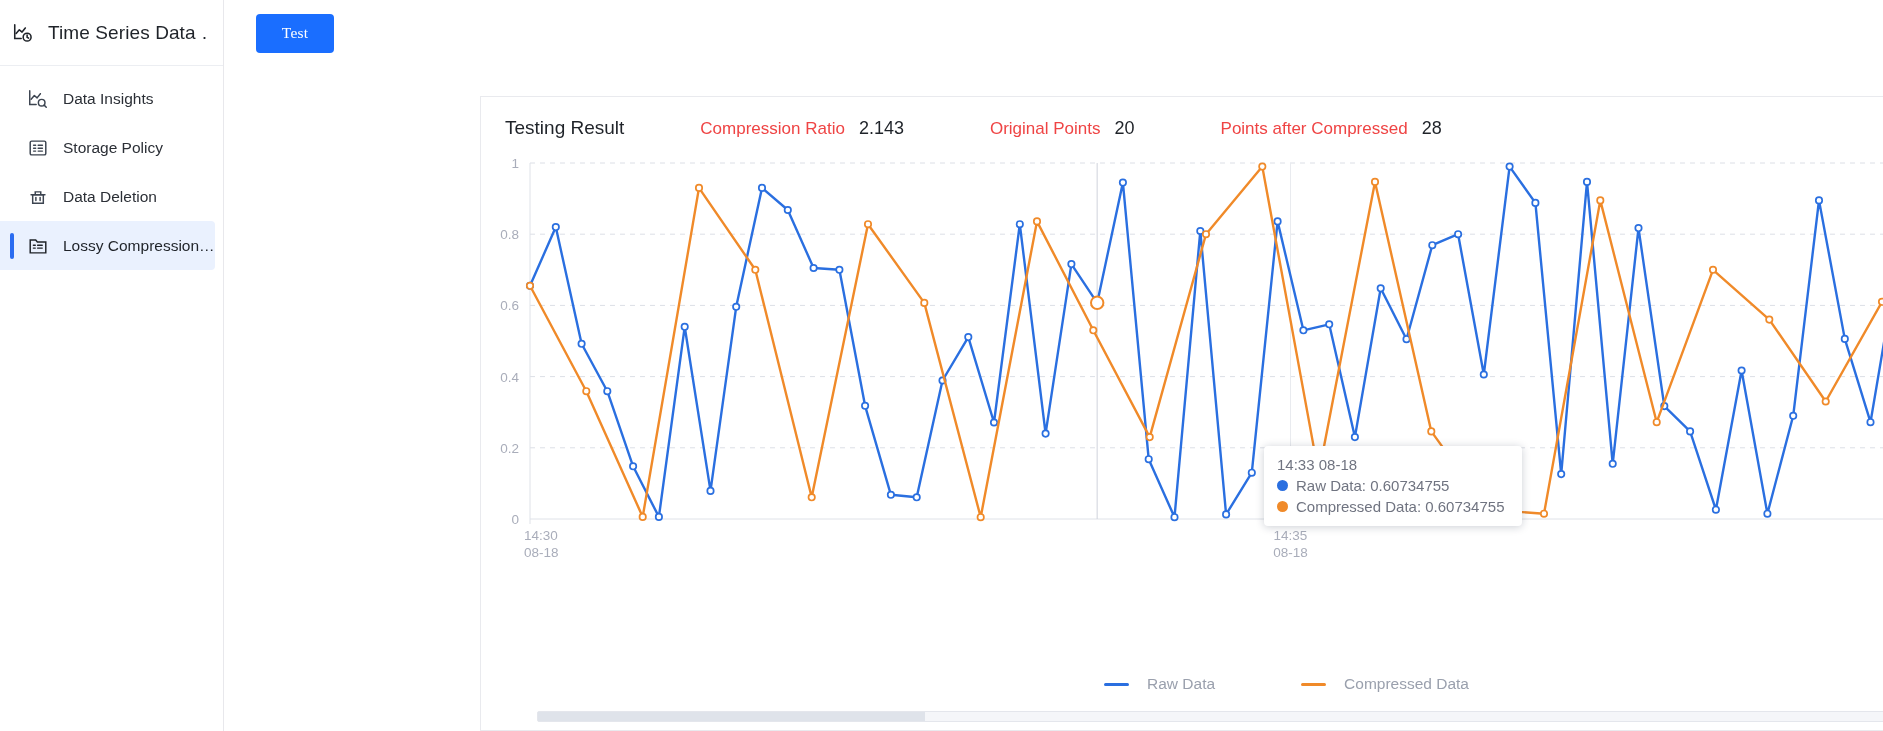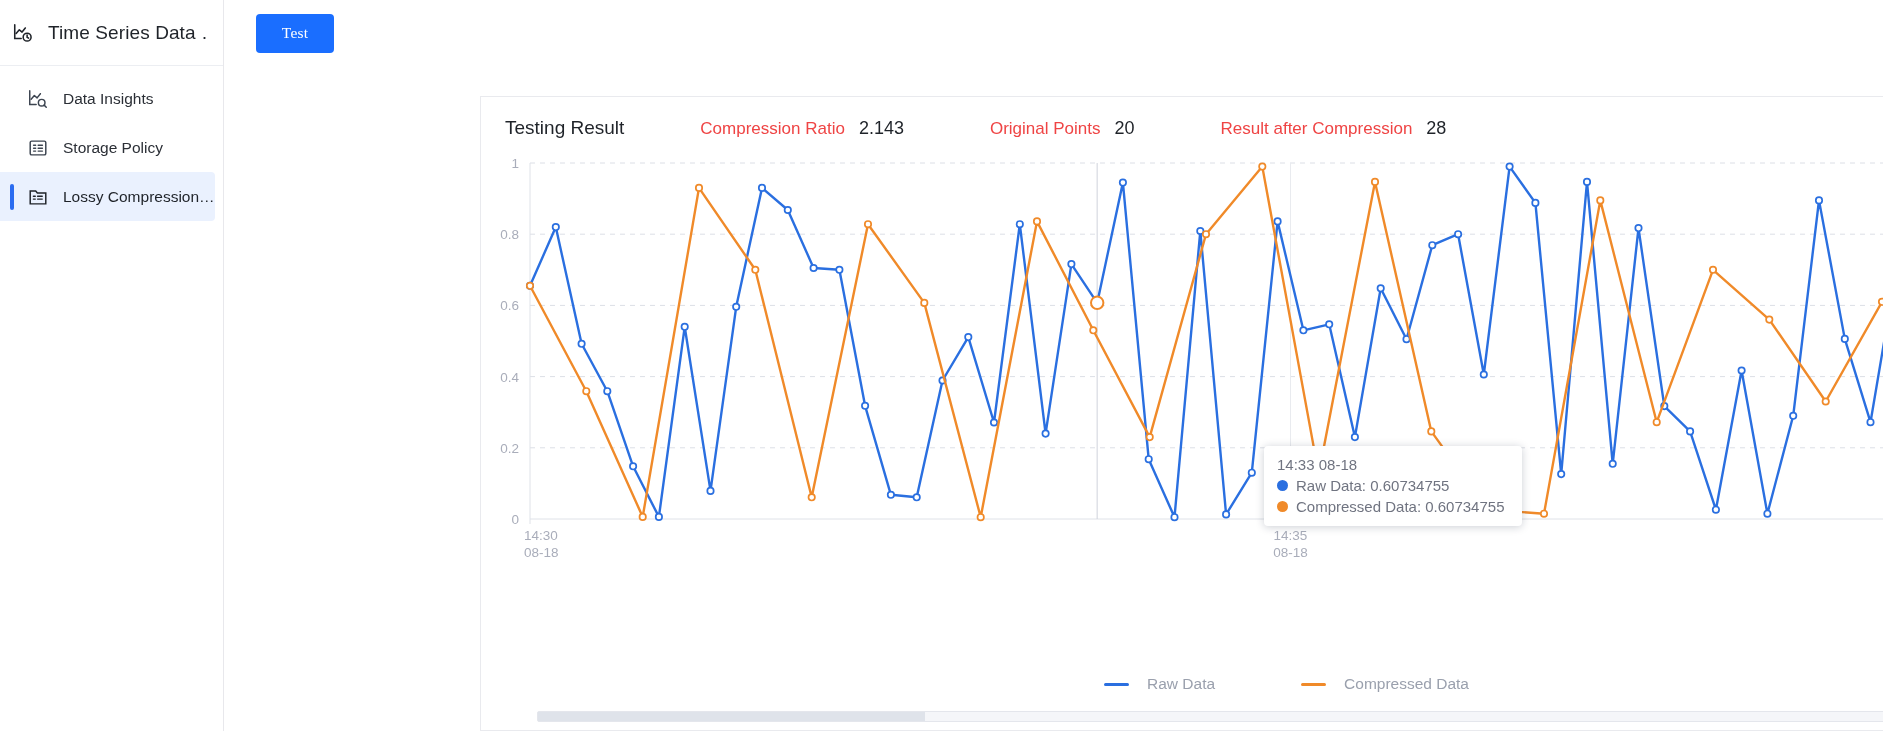--- a/index.html
+++ b/index.html
@@ -138,20 +138,29 @@
 
       <div class="nav-item">
         <svg class="nav-icon" viewBox="0 0 24 24" fill="none" stroke="#3c4450" stroke-width="1.6">
           <rect x="3.5" y="4.5" width="17" height="15" rx="1.6"></rect>
           <path d="M7.2 9h2.2M7.2 12.2h2.2M7.2 15.4h2.2" stroke-linecap="round"></path>
           <path d="M12.2 9h4.6M12.2 12.2h4.6M12.2 15.4h4.6" stroke-linecap="round"></path>
         </svg>
         <span>Storage Policy</span>
       </div>
 
+      <div class="nav-item">
+        <svg class="nav-icon" viewBox="0 0 24 24" fill="none" stroke="#3c4450" stroke-width="1.6">
+          <path d="M6.2 9.5h11.6v9.2H6.2z"></path>
+          <path d="M4.4 9.5h15.2" stroke-linecap="round"></path>
+          <path d="M9 9.5V6.4h6v3.1"></path>
+          <path d="M9.7 12.4v3.4M14.3 12.4v3.4" stroke-linecap="round"></path>
+        </svg>
+        <span>Data Deletion</span>
+      </div>
 
       <div class="nav-item active">
         <svg class="nav-icon" viewBox="0 0 24 24" fill="none" stroke="#1f2329" stroke-width="1.6">
           <path d="M3.5 5.5h6l1.8 2.2h9.2v11.8H3.5z"></path>
           <path d="M7 11.2h2M7 14.3h2M11.6 11.2h5M11.6 14.3h5" stroke-linecap="round"></path>
         </svg>
         <span>Lossy Compression…</span>
       </div>
 
     </nav>
@@ -172,21 +181,21 @@
           <span class="stat-label">Compression Ratio</span>
           <span class="stat-value">2.143</span>
         </span>
 
         <span class="stat">
           <span class="stat-label">Original Points</span>
           <span class="stat-value">20</span>
         </span>
 
         <span class="stat">
-          <span class="stat-label">Result after Compression</span>
+          <span class="stat-label">Points after Compressed</span>
           <span class="stat-value">28</span>
         </span>
 
       </div>
 
       <div class="chart-wrap">
         <svg class="chart-svg" id="chart" width="1611" height="520">
             <text x="38" y="369" text-anchor="end" font-size="13.5" fill="#a9adba" font-family="&quot;Liberation Sans&quot;, sans-serif">0</text>
             <line x1="49" y1="292.8" x2="1570" y2="292.8" stroke="#dcdfe6" stroke-width="1" stroke-dasharray="5,5"></line>
             <text x="38" y="297.8" text-anchor="end" font-size="13.5" fill="#a9adba" font-family="&quot;Liberation Sans&quot;, sans-serif">0.2</text>

